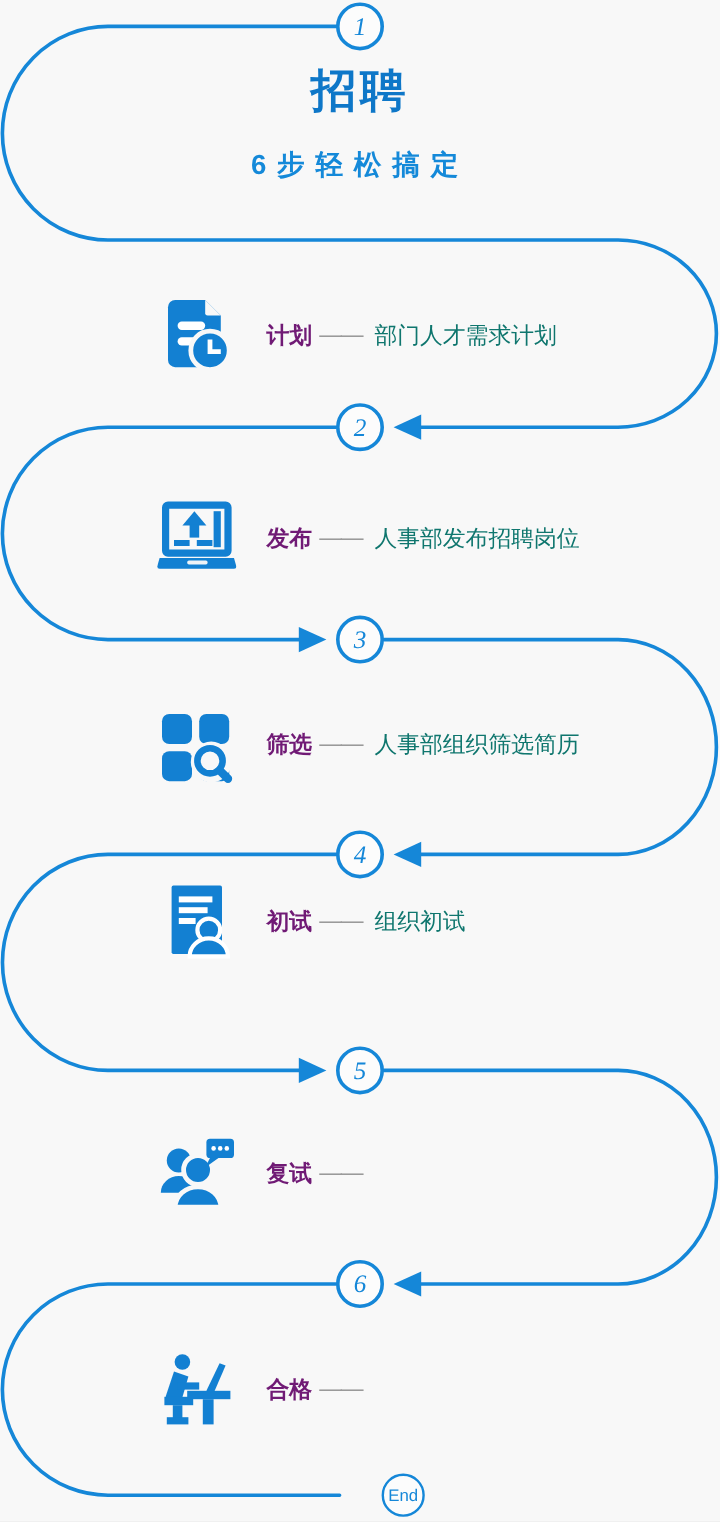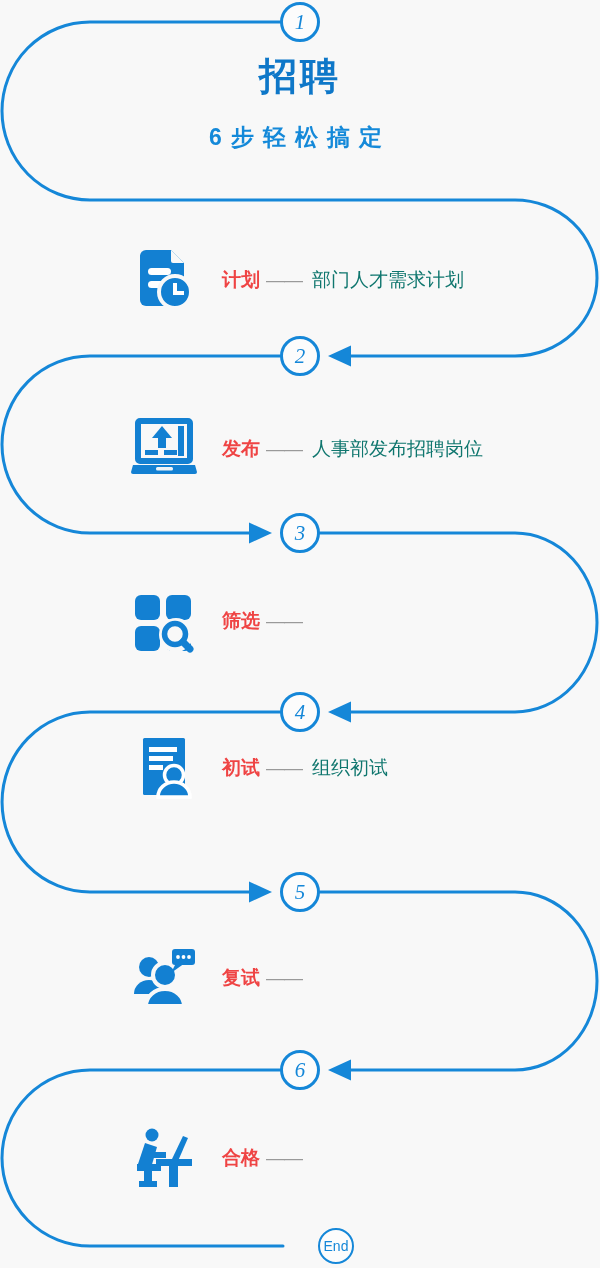--- a/index.html
+++ b/index.html
@@ -27,21 +27,21 @@
     font-size:38px;font-weight:900;color:#0e77c8;letter-spacing:3px;line-height:1.1;
   }
   .subtitle{
     margin-top:24px;font-size:23px;font-weight:600;color:#1489d9;letter-spacing:9px;
   }
   .step{
     position:absolute;left:130px;height:72px;display:flex;align-items:center;
   }
   .step .icon{width:68px;height:68px;display:flex;align-items:center;justify-content:center;flex:0 0 68px;}
   .step .texts{margin-left:24px;display:flex;align-items:center;white-space:nowrap;}
-  .step .label{font-size:19px;font-weight:bold;color:#ef4444;}
+  .step .label{font-size:19px;font-weight:bold;color:#701a75;}
   .step .dash{font-size:19px;color:#9a9a9a;margin:0 10px 0 6px;letter-spacing:-1px;}
   .step .desc{font-size:19px;color:#0f766e;}
   .s1{top:244px}.s2{top:413px}.s3{top:585px}.s4{top:732px}.s5{top:942px}.s6{top:1122px}
 </style>
 </head>
 <body>
 
 <div class="canvas">
 
   <svg class="flow-svg" viewBox="0 0 600 1268" aria-hidden="true">
@@ -131,20 +131,21 @@
         <rect x="3" y="37" width="25" height="25" rx="6" fill="#1380d2"></rect>
         <rect x="34" y="37" width="25" height="25" rx="6" fill="#1380d2"></rect>
         <circle cx="44" cy="46" r="17" fill="#f8f8f8"></circle>
         <circle cx="43" cy="45" r="10.5" fill="#f8f8f8" stroke="#1380d2" stroke-width="5.5"></circle>
         <line x1="51" y1="53" x2="58" y2="60" stroke="#1380d2" stroke-width="7" stroke-linecap="round"></line>
       </svg>
     </span>
     <span class="texts">
       <span class="label">筛选</span>
       <span class="dash">——</span>
+      <span class="desc">人事部组织筛选简历</span>
     </span>
   </div>
 
   <div class="step s4">
     <span class="icon">
       <svg width="64" height="64" viewBox="0 0 64 64">
         <rect x="11" y="2" width="42" height="57" rx="1.5" fill="#1380d2"></rect>
         <rect x="17" y="11" width="28" height="5" fill="#fff"></rect>
         <rect x="17" y="20" width="24" height="5" fill="#fff"></rect>
         <rect x="17" y="29" width="14" height="5" fill="#fff"></rect>

